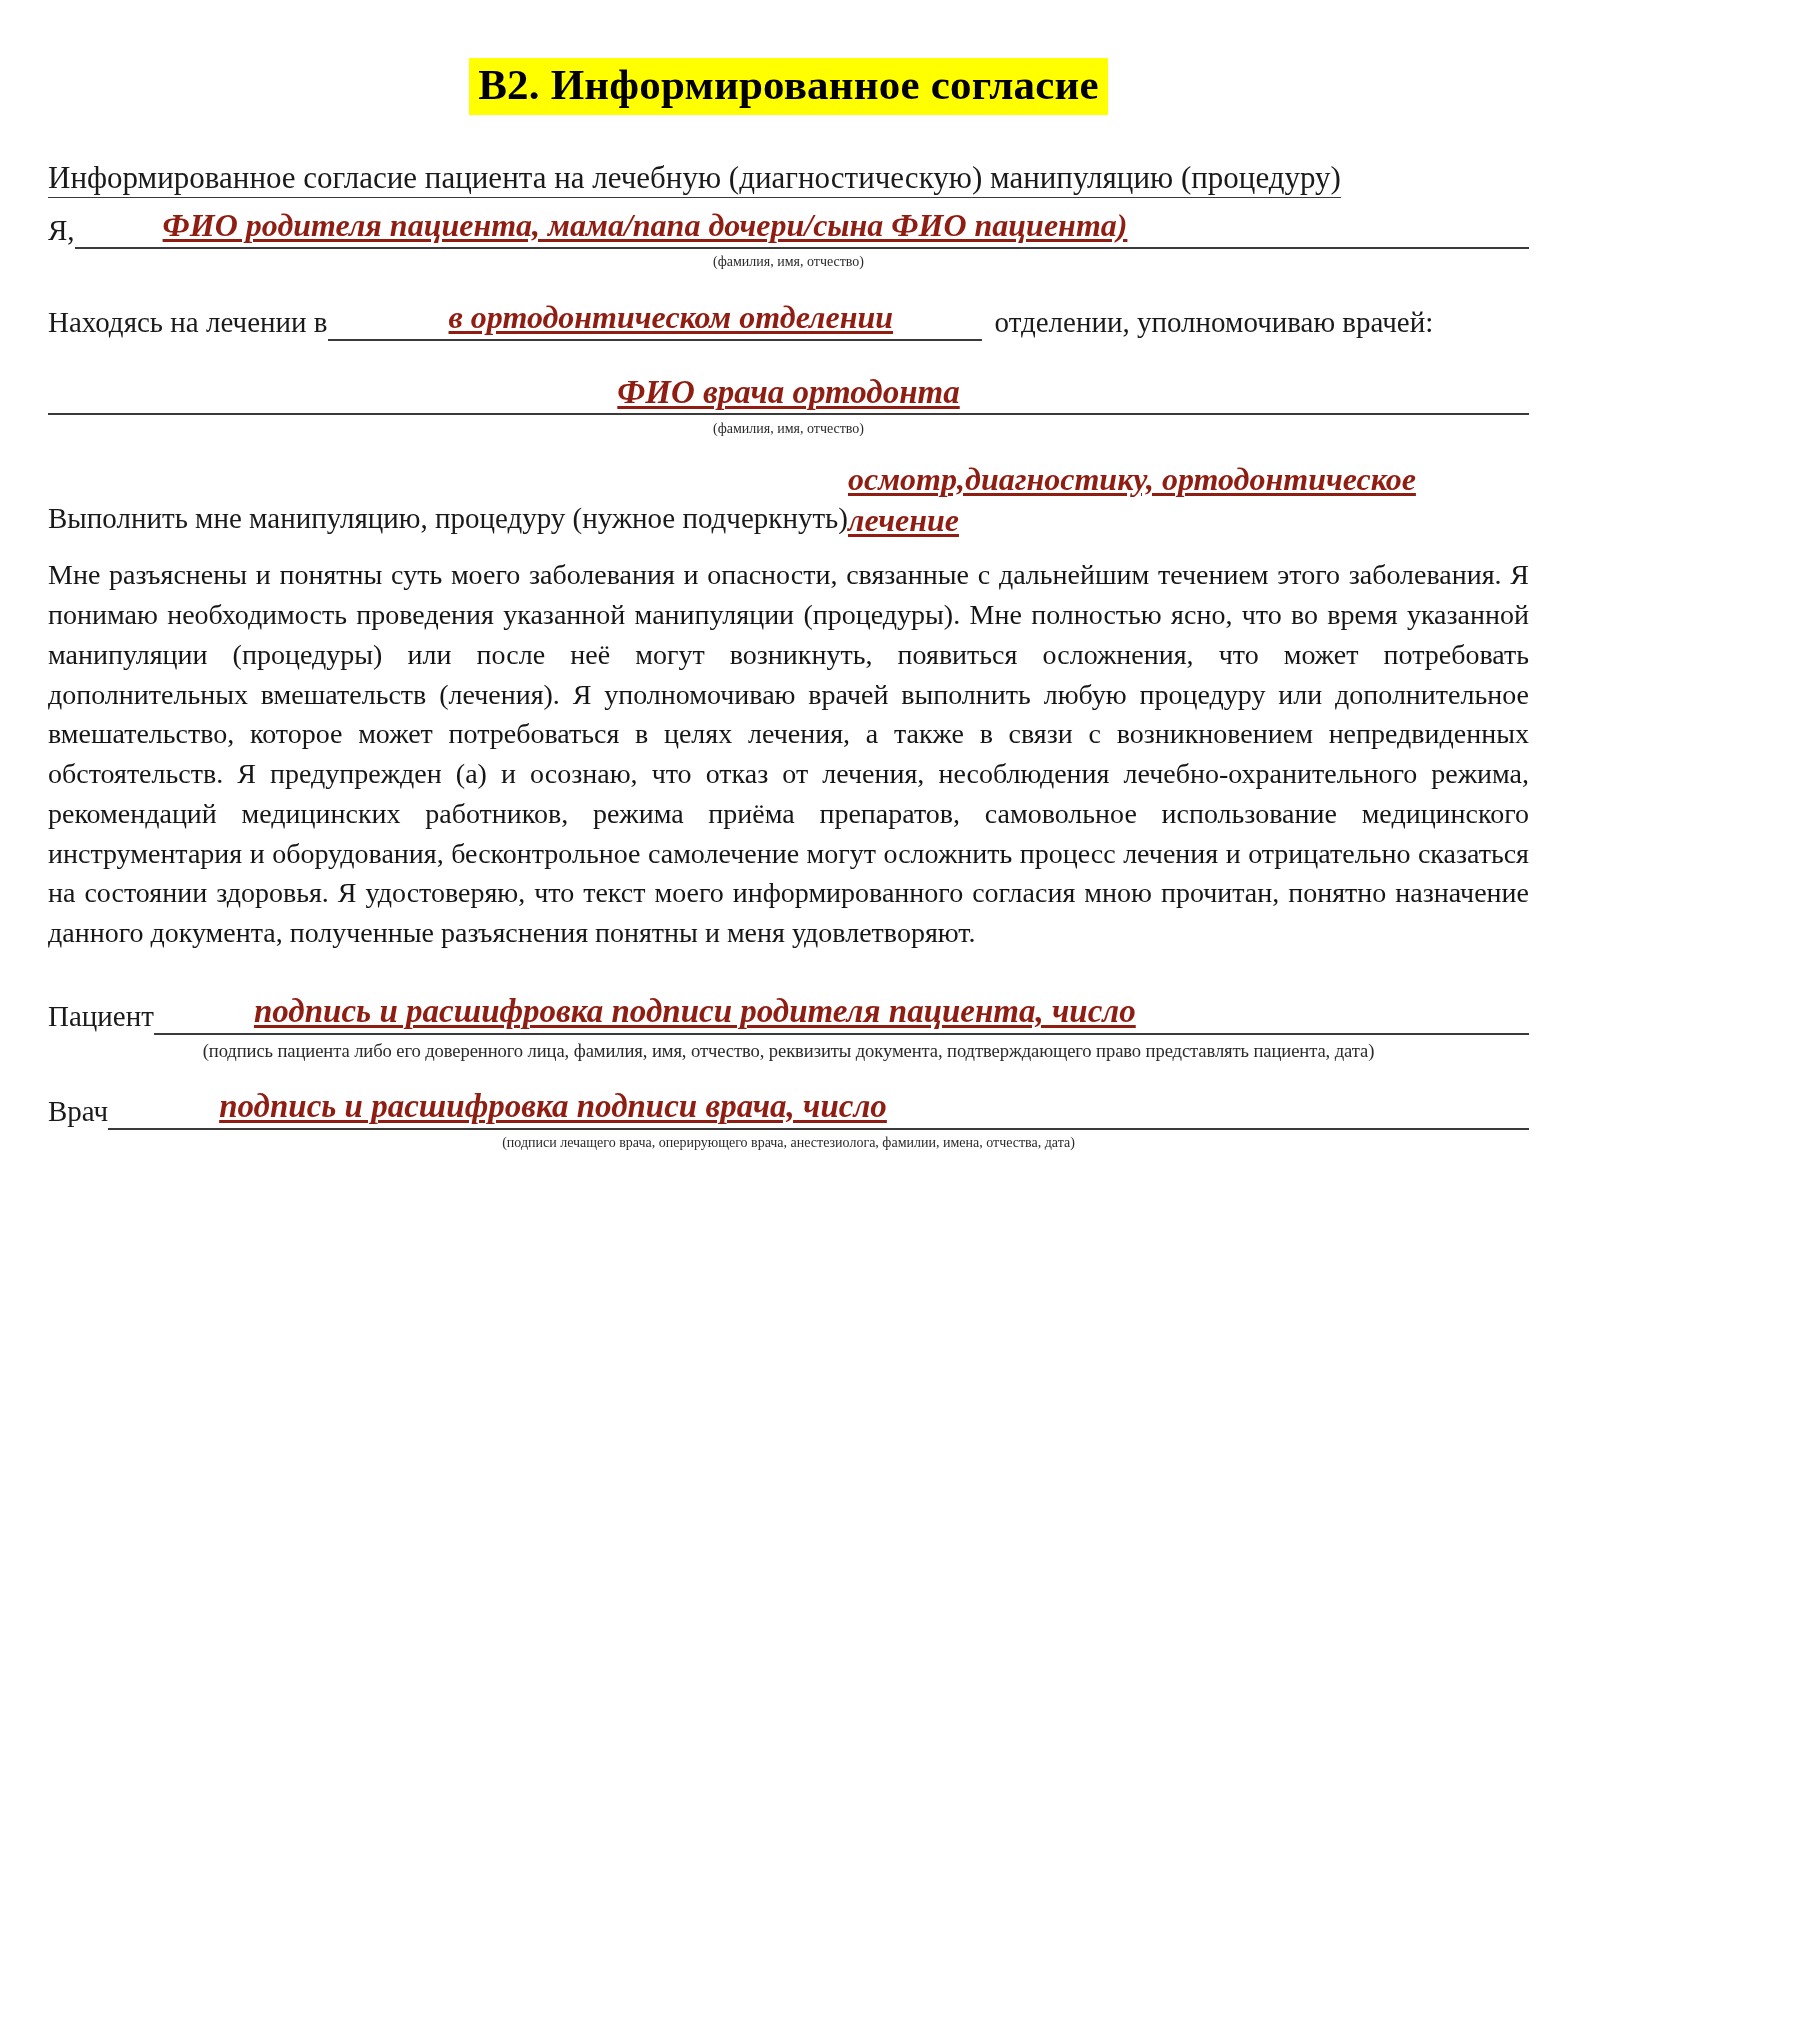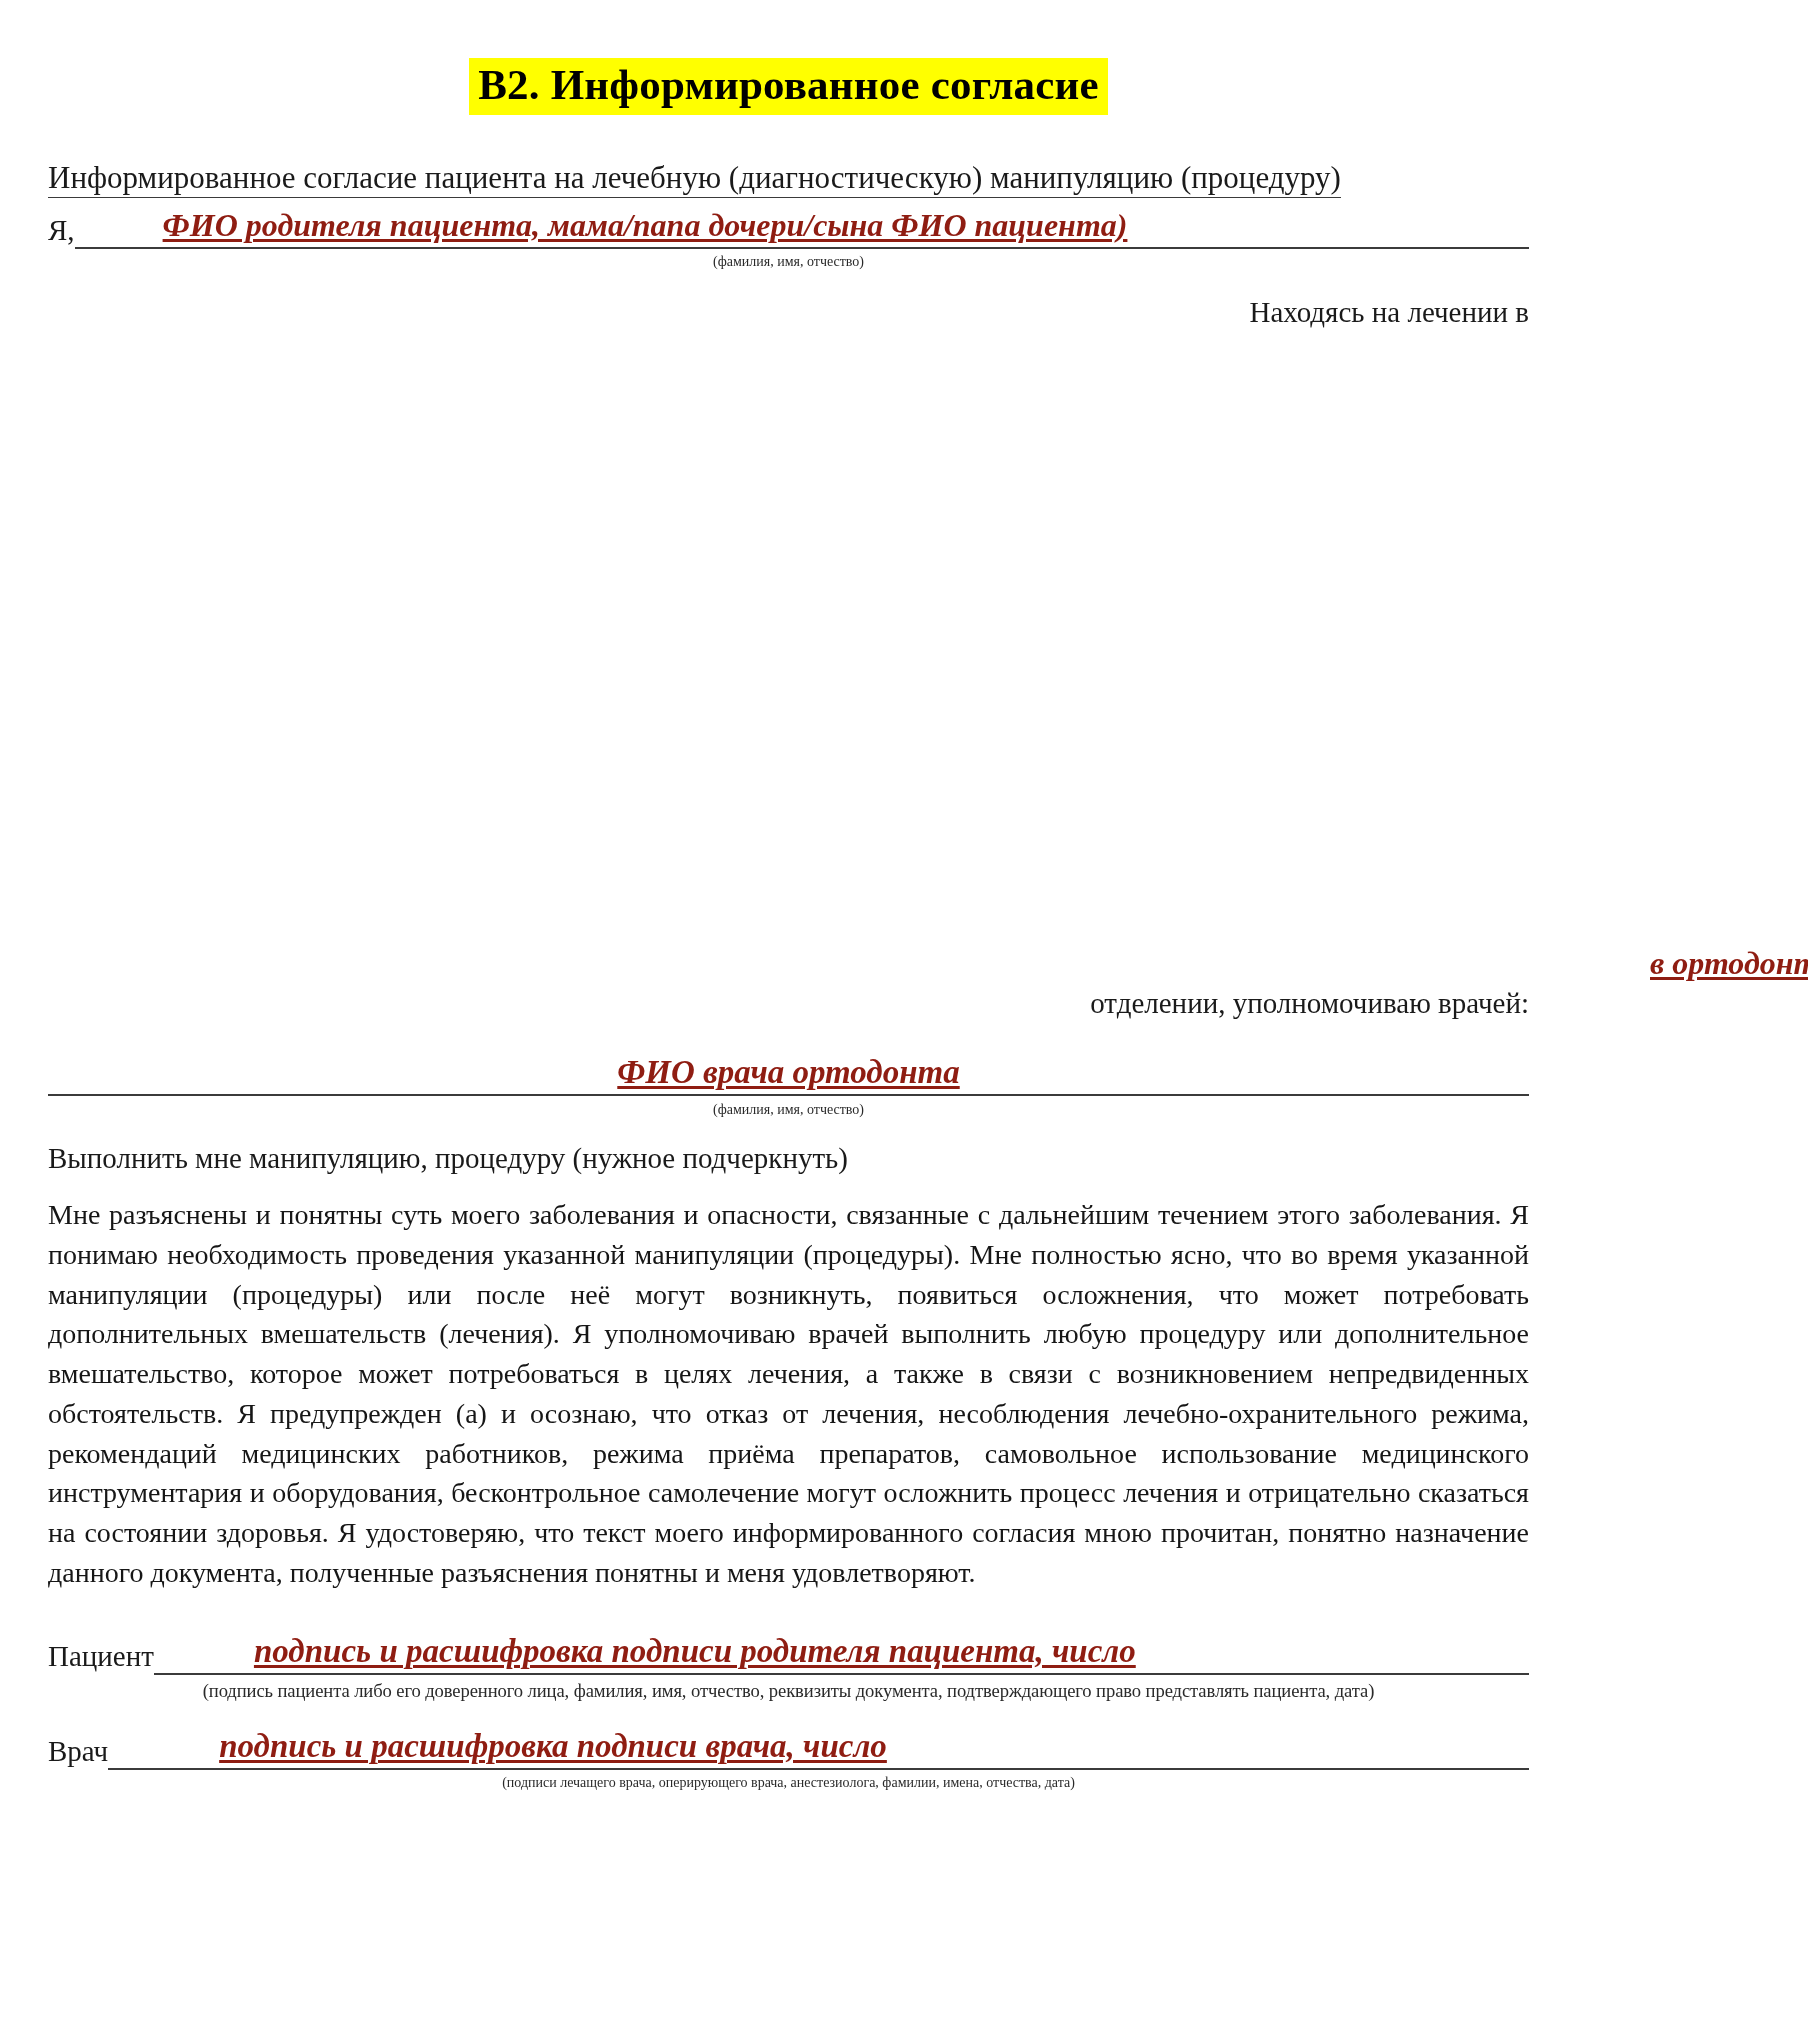--- a/index.html
+++ b/index.html
@@ -198,21 +198,20 @@
     height: 16.7px;
   }
   .proc-ink-2 {
     font-size: 32px;
     display: inline-block;
     margin-top: 3.7px;
   }
 
   .dept-row {
     margin-top: 26px;
-    flex-direction: column;
   }
   .dept-ink {
     position: absolute;
     bottom: 3px;
     left: 121px;
     font-size: 32px;
   }
 
   .doctor-name-line {
     position: relative;
@@ -260,20 +259,25 @@
       <span class="field-label" style="padding-left:13px;">отделении, уполномочиваю врачей:</span>
     </div>
 
     <div class="doctor-name-line">
       <span class="ink doctor-name-ink">ФИО врача ортодонта</span>
     </div>
     <div class="caption">(фамилия, имя, отчество)</div>
 
     <div class="proc-row">
       <span class="proc-label">Выполнить мне манипуляцию, процедуру (нужное подчеркнуть)</span>
+      <span class="proc-lines">
+        <span class="ink proc-ink-1">осмотр,диагностику,  ортодонтическое</span>
+        <span class="proc-rule"></span>
+        <span class="ink proc-ink-2">лечение</span>
+      </span>
     </div>
 
     <p class="consent-paragraph">Мне разъяснены и понятны суть моего заболевания  и опасности, связанные с дальнейшим течением этого заболевания. Я понимаю необходимость проведения указанной манипуляции (процедуры). Мне полностью ясно, что во время указанной манипуляции (процедуры) или после неё могут возникнуть, появиться осложнения, что может потребовать дополнительных вмешательств (лечения). Я уполномочиваю врачей выполнить любую процедуру или дополнительное вмешательство, которое может потребоваться в целях лечения, а также в связи с возникновением непредвиденных обстоятельств. Я предупрежден (а) и осознаю, что отказ от лечения, несоблюдения лечебно-охранительного режима, рекомендаций медицинских работников, режима приёма препаратов, самовольное использование медицинского инструментария и оборудования, бесконтрольное самолечение могут осложнить процесс лечения и отрицательно сказаться на состоянии здоровья. Я удостоверяю, что текст моего информированного согласия  мною прочитан, понятно назначение данного документа, полученные разъяснения понятны и меня удовлетворяют.</p>
 
     <div class="sig-row">
       <span class="sig-label">Пациент</span>
       <span class="sig-line">
         <span class="ink sig-ink">подпись и расшифровка подписи родителя пациента, число</span>
       </span>
     </div>

